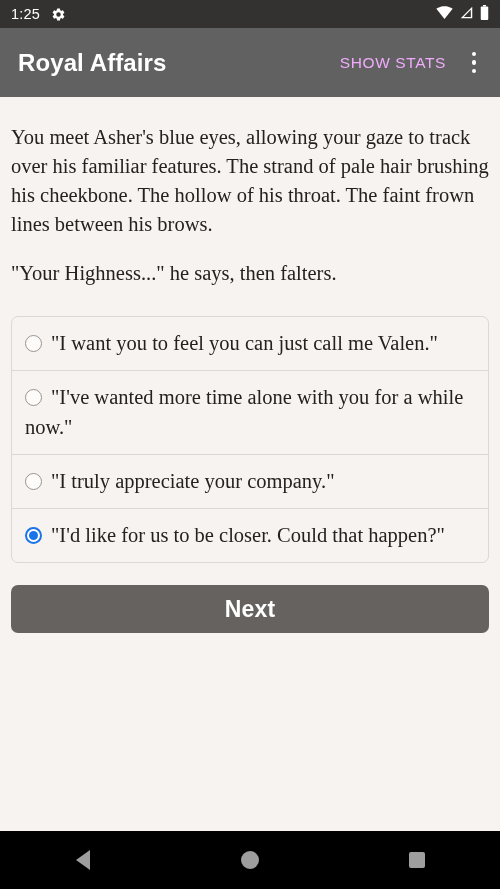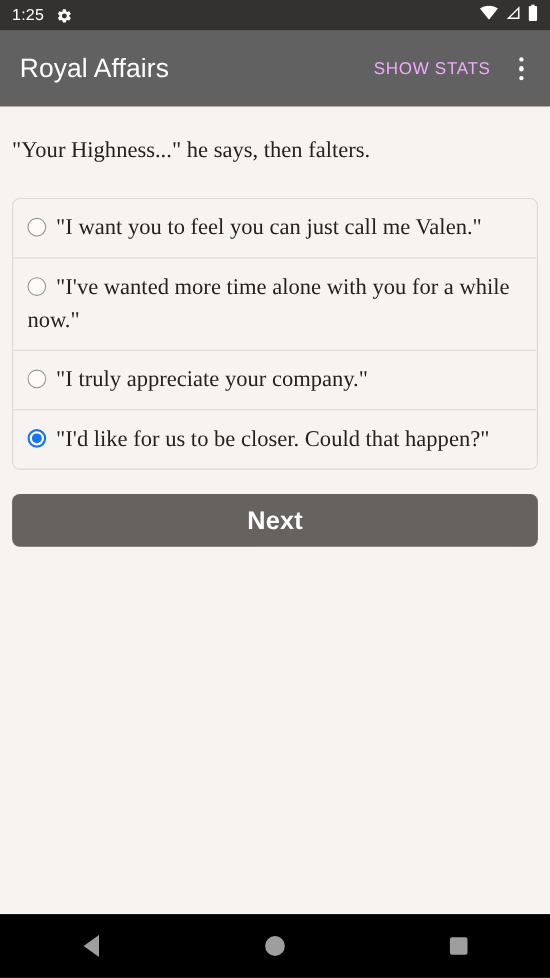--- a/index.html
+++ b/index.html
@@ -57,21 +57,21 @@
     background: #616161;
     display: flex;
     align-items: center;
     padding: 0 8px 0 18px;
     flex: 0 0 auto;
     box-sizing: border-box;
   }
   .app-title {
     color: #ffffff;
     font-size: 24px;
-    font-weight: normal;
+    font-weight: bold;
     letter-spacing: 0.1px;
     font-family: "Liberation Sans", sans-serif;
   }
   .app-actions {
     margin-left: auto;
     display: flex;
     align-items: center;
   }
   .action-text {
     color: #f0abfc;
@@ -269,20 +269,21 @@
         <i></i>
           <i></i>
           <i></i>
       </div>
     </div>
   </div>
 
   <div class="content">
 
     <div class="story">
+      <p>You meet Asher's blue eyes, allowing your gaze to track over his familiar features. The strand of pale hair brushing his cheekbone. The hollow of his throat. The faint frown lines between his brows.</p>
       <p>"Your Highness..." he says, then falters.</p>
     </div>
 
     <div class="choices">
       <div class="choice">
         <span class="choice-label"><span class="radio"></span><span>"I want you to feel you can just call me Valen."</span></span>
       </div>
       <div class="choice">
         <span class="choice-label"><span class="radio"></span><span>"I've wanted more time alone with you for a while now."</span></span>
       </div>

